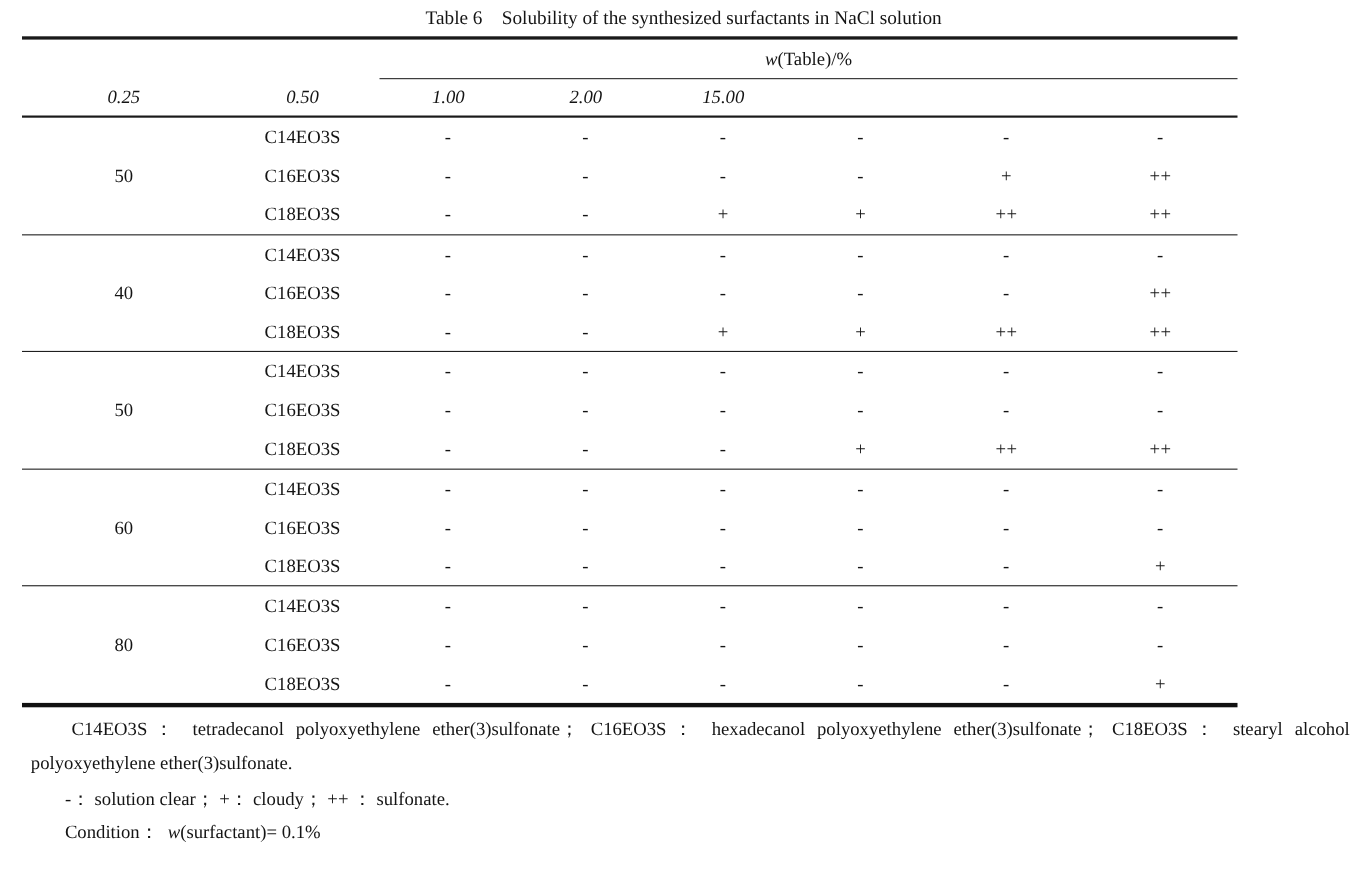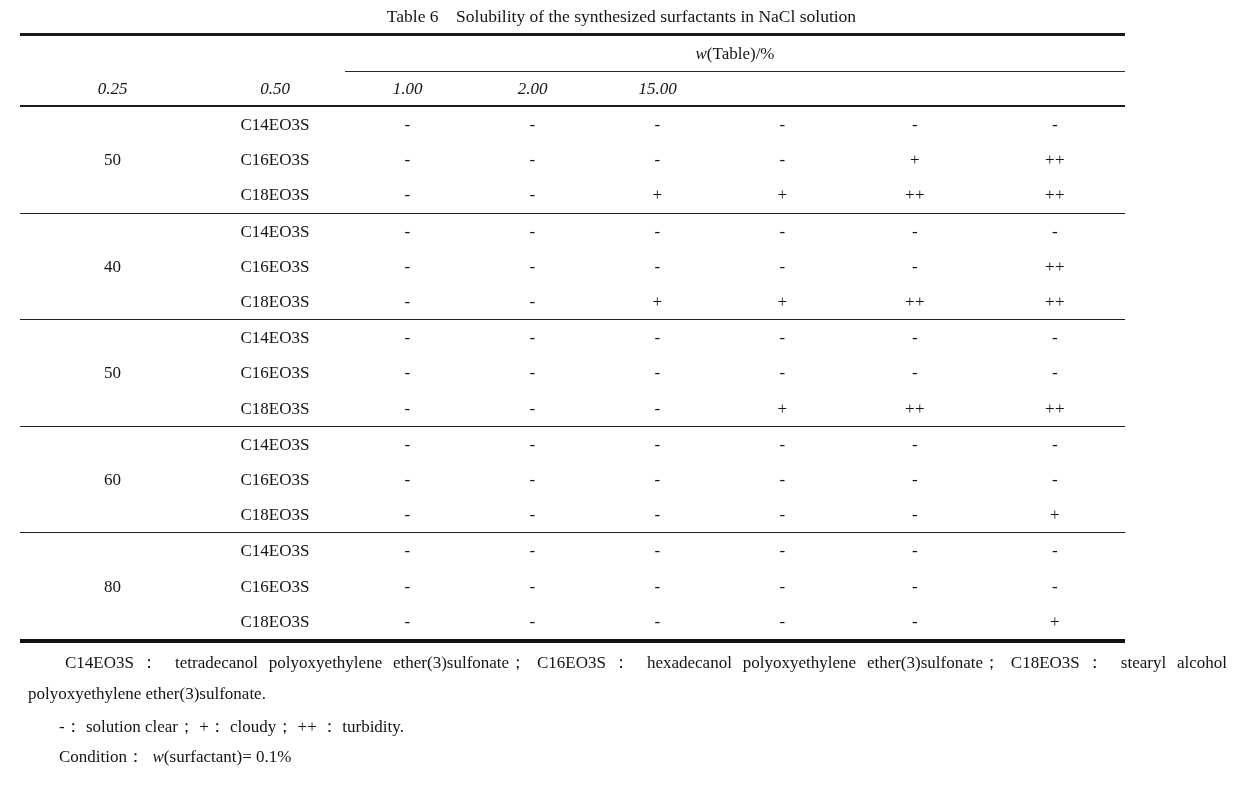--- a/index.html
+++ b/index.html
@@ -196,16 +196,16 @@
       <div class="c val">-</div>
       <div class="c val">-</div>
       <div class="c val">-</div>
       <div class="c val">-</div>
       <div class="c val">+</div>
     </div>
 
   </div>
 
   <div class="fn fn1">C14EO3S： tetradecanol polyoxyethylene ether(3)sulfonate； C16EO3S： hexadecanol polyoxyethylene ether(3)sulfonate； C18EO3S： stearyl alcohol polyoxyethylene ether(3)sulfonate.</div>
-  <div class="fn fn2">-： solution clear； +： cloudy； ++ ： turbidity.</div>
+  <div class="fn fn2">-： solution clear； +： cloudy； ++ ： sulfonate.</div>
   <div class="fn fn3"><span>Condition：  </span><span class="it">w</span><span>(surfactant)= 0.1%</span></div>
 
 </div>
 
 </body></html>

